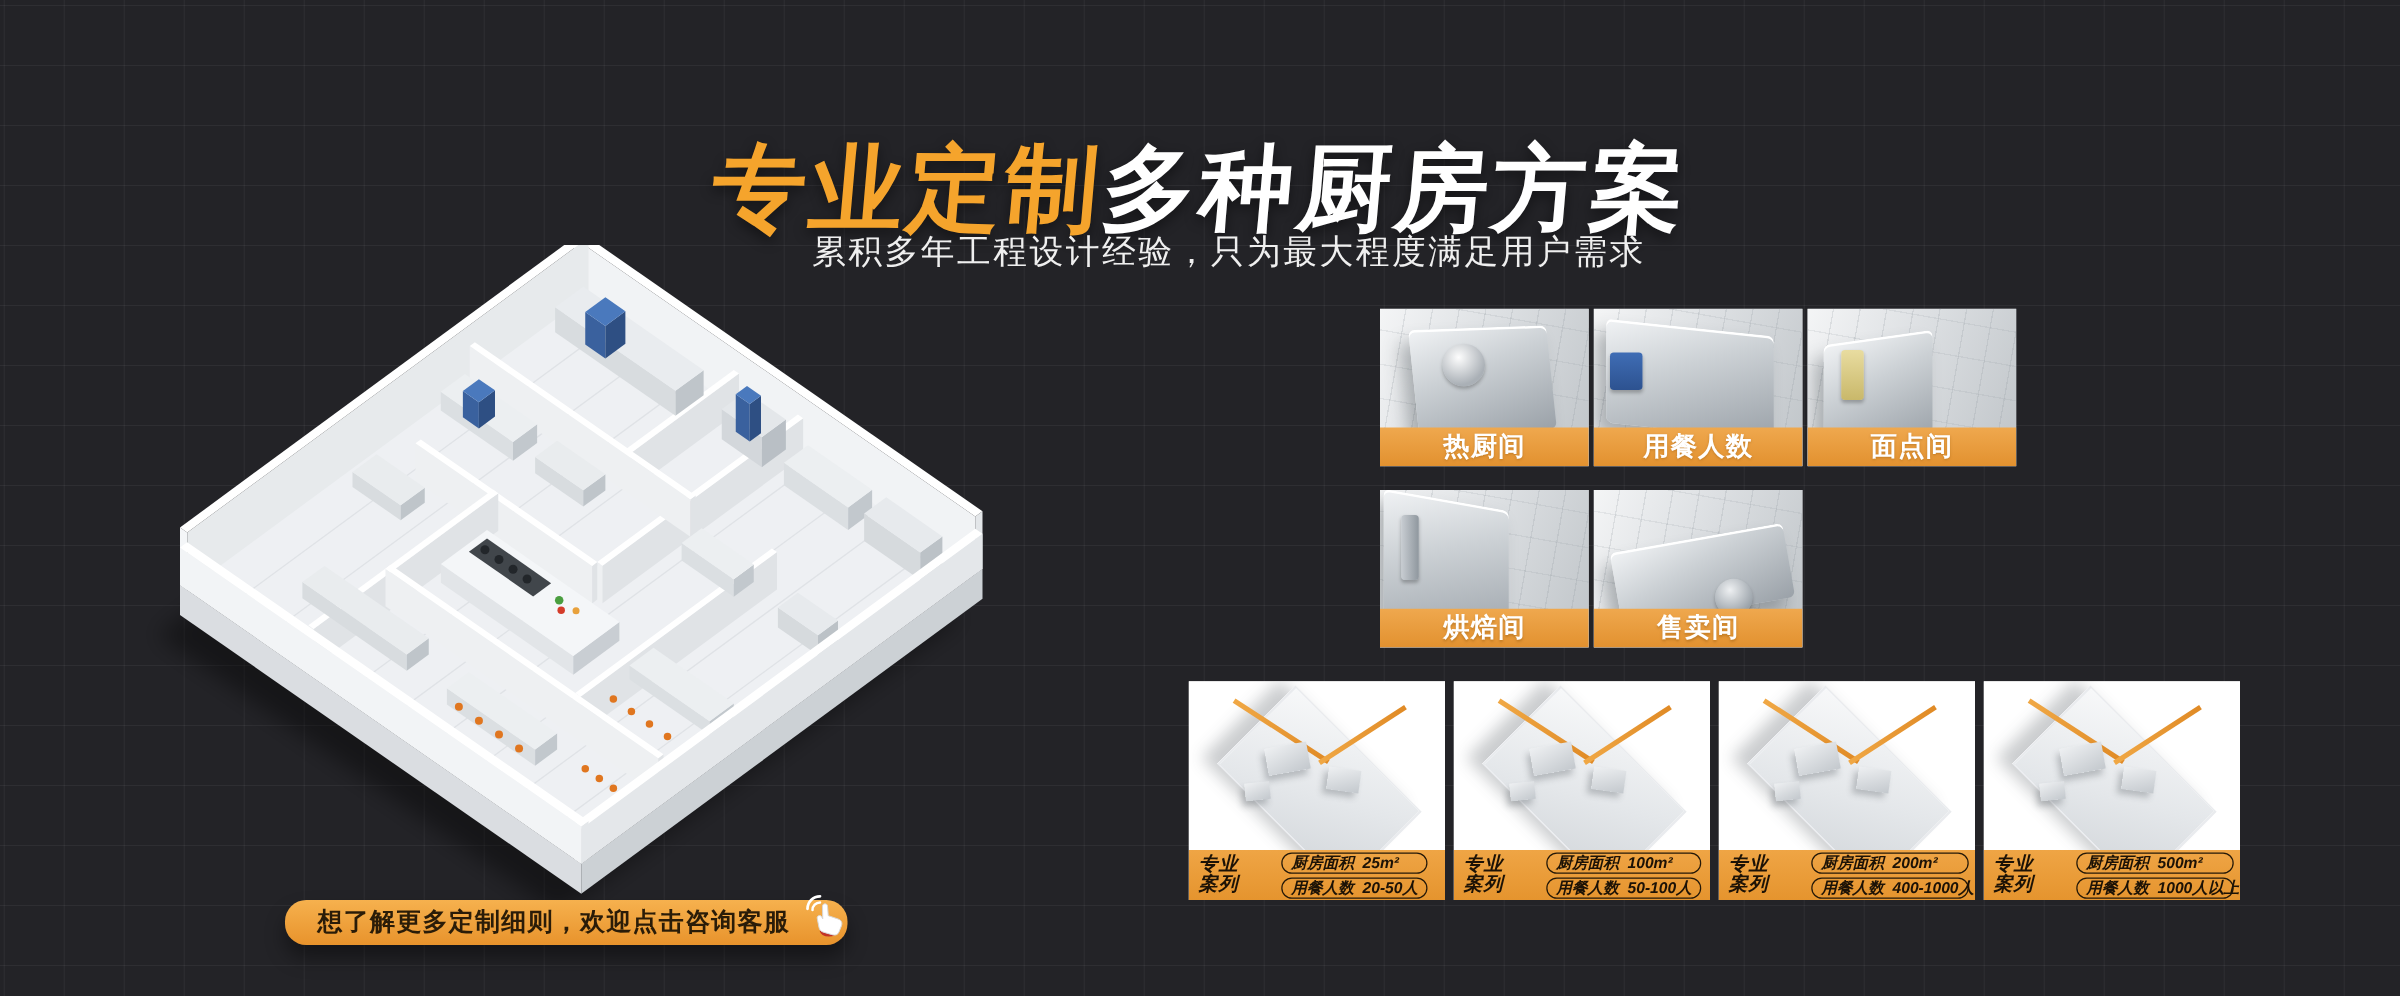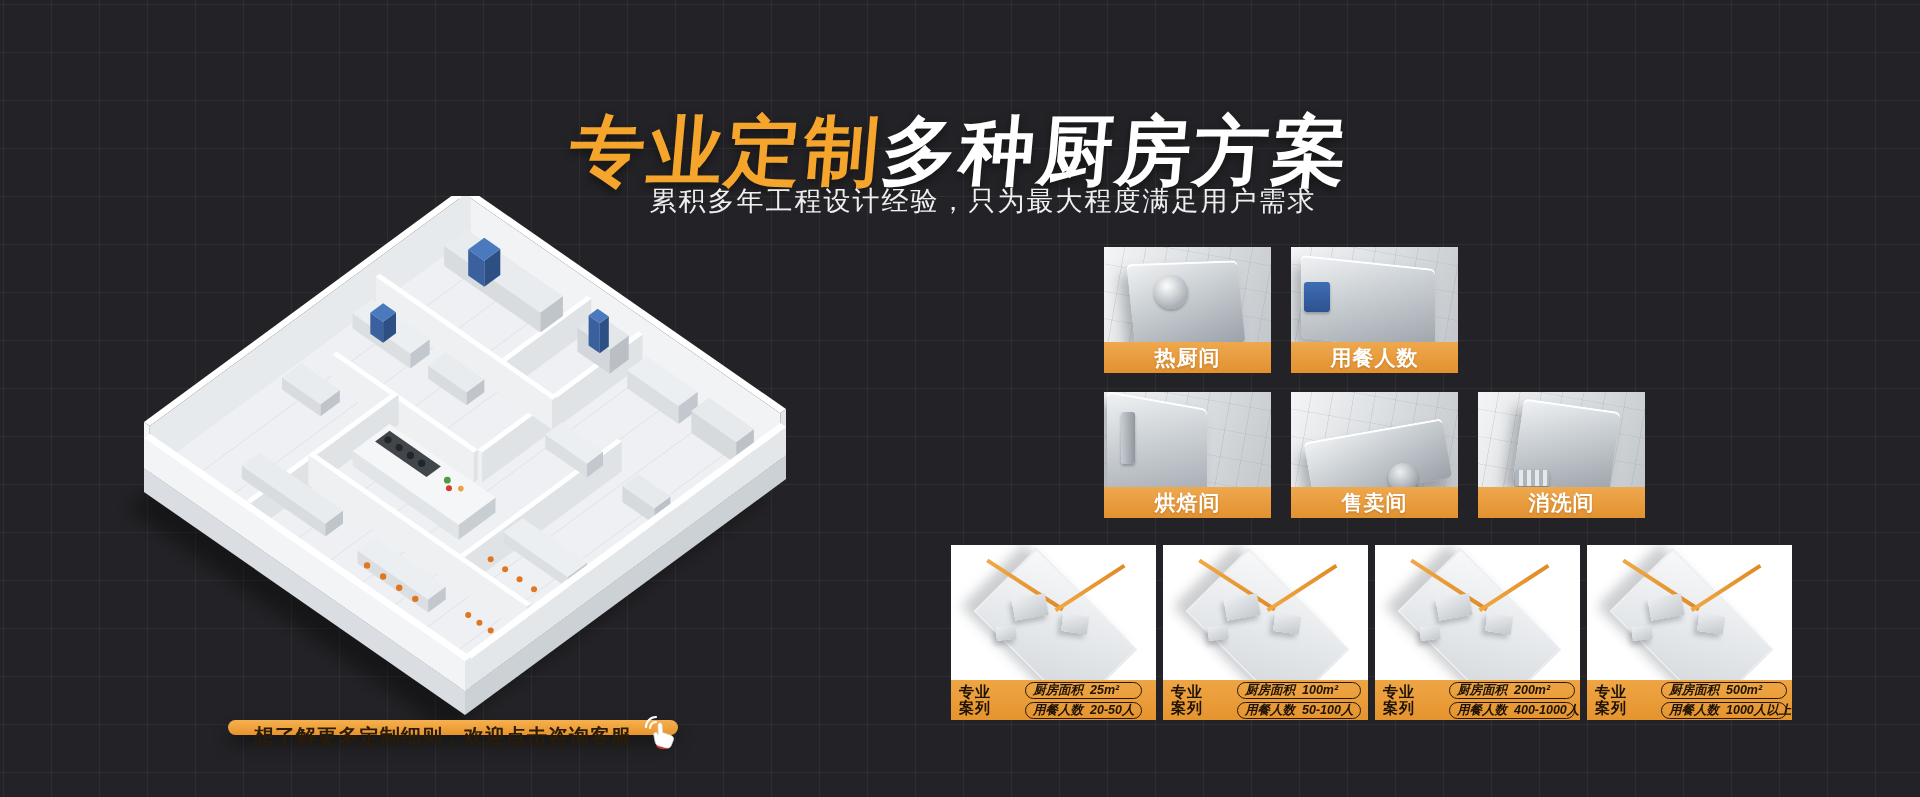--- a/index.html
+++ b/index.html
@@ -22,21 +22,21 @@
   .hero-title .rest{color:#ffffff;}
   .hero-sub{
     position:absolute;top:183px;left:0;right:0;text-align:center;
     font-size:27px;letter-spacing:2px;color:#efefef;white-space:nowrap;padding-left:46px;
   }
   
   .floorplan{position:absolute;left:88px;top:196px;width:720px;height:540px;}
   
   .rooms{position:absolute;left:1104px;top:247px;width:682px;
     display:flex;flex-direction:column;gap:19px;}
-  .rooms .row{display:flex;gap:20px;}
+  .rooms .row{display:flex;gap:4px;}
   .tile{position:relative;width:167px;height:126px;margin:0;overflow:hidden;background:#dfe2e5;}
   .photo{position:absolute;inset:0;
     background:linear-gradient(115deg,#f4f5f6 0%,#dcdfe2 45%,#bfc4c8 100%);}
   .photo::before{content:"";position:absolute;inset:0;
     background:
       repeating-linear-gradient(100deg,rgba(255,255,255,0) 0 20px,rgba(140,148,155,.20) 20px 21px),
       repeating-linear-gradient(10deg,rgba(255,255,255,0) 0 26px,rgba(140,148,155,.15) 26px 27px);}
   .photo::after{content:"";position:absolute;left:16%;top:12%;width:66%;height:66%;
     background:linear-gradient(160deg,#f1f3f5 0%,#ccd1d5 40%,#9aa1a8 100%);
     border-radius:5px;box-shadow:-8px 10px 14px rgba(55,62,68,.35),inset 0 2px 0 #fff;
@@ -67,30 +67,30 @@
   .iso .st.a{left:14%;top:28%;width:44%;transform:rotate(33deg);}
   .iso .st.b{right:12%;top:30%;width:40%;transform:rotate(-33deg);}
   .iso .blk{position:absolute;z-index:2;background:linear-gradient(160deg,#eef0f2,#c3c8cd);
     box-shadow:-3px 4px 5px rgba(70,76,82,.3);}
   .iso .blk.x{left:30%;top:38%;width:34px;height:22px;transform:rotate(-10deg);}
   .iso .blk.y{left:54%;top:52%;width:26px;height:18px;transform:rotate(8deg);}
   .iso .blk.z{left:22%;top:60%;width:20px;height:14px;transform:rotate(-6deg);}
   .case-bar{position:absolute;left:0;right:0;bottom:0;height:40px;
     background:linear-gradient(180deg,#efa545 0%,#e5942e 100%);
     display:flex;align-items:center;padding:0 5px;box-sizing:border-box;}
-  .badge{font-weight:800;font-size:15px;line-height:1.05;
+  .badge{font-weight:800;font-style:italic;font-size:15px;line-height:1.05;
     color:#1c1206;margin:0 6px 0 3px;letter-spacing:1px;white-space:nowrap;}
   .badge span{display:block;}
   .pills{display:flex;flex-direction:column;gap:3px;min-width:0;margin-left:28px;}
   .pill{height:15px;line-height:15px;border:1.5px solid #241808;border-radius:9px;
     padding:0 7px;font-size:12.5px;font-weight:700;font-style:italic;color:#1c1206;
     white-space:nowrap;display:flex;gap:7px;align-items:center;}
   .pill .pv{letter-spacing:0;}
   
-  .cta{position:absolute;left:228px;top:720px;height:15px;border:none;cursor:pointer;
+  .cta{position:absolute;left:228px;top:720px;height:36px;border:none;cursor:pointer;
     border-radius:17px;padding:0 46px 0 26px;
     background:linear-gradient(180deg,#f6b14e 0%,#e8932c 100%);
     color:#2a1c08;font-weight:700;font-size:20px;line-height:32px;letter-spacing:1px;
     font-family:inherit;box-shadow:0 10px 16px rgba(0,0,0,.40);white-space:nowrap;}
   .cta .hand{position:absolute;right:-2px;top:-8px;width:42px;height:42px;}
 </style>
 </head>
 <body>
 
 <div class="stage">
@@ -226,39 +226,39 @@
             <i class="acc" style="left:30%;top:22%;width:34px;height:34px;border-radius:50%;background:radial-gradient(circle at 38% 32%,#fdfdfd,#aab0b6 70%);"></i>
           </div>
         <figcaption class="tile-label">热厨间</figcaption>
       </figure>
       <figure class="tile v2">
         <div class="photo">
             <i class="acc" style="left:8%;top:28%;width:26px;height:30px;background:linear-gradient(#3f6db5,#2d5290);"></i>
           </div>
         <figcaption class="tile-label">用餐人数</figcaption>
       </figure>
+      <figure class="tile v4">
+        <div class="photo">
+            <i class="acc" style="left:16%;top:26%;width:18px;height:40px;background:linear-gradient(#e8dca0,#c9b86a);"></i>
+          </div>
+        <figcaption class="tile-label">面点间</figcaption>
+      </figure>
     </div>
     <div class="row">
       <figure class="tile v5">
         <div class="photo">
             <i class="acc" style="left:10%;top:16%;width:14px;height:52px;background:linear-gradient(90deg,#c8cdd2,#8f979e);"></i>
           </div>
         <figcaption class="tile-label">烘焙间</figcaption>
       </figure>
       <figure class="tile v6">
         <div class="photo">
             <i class="acc" style="left:58%;top:56%;width:30px;height:30px;border-radius:50%;background:radial-gradient(circle at 40% 30%,#eef0f2,#9aa2a9 72%);"></i>
           </div>
         <figcaption class="tile-label">售卖间</figcaption>
-      </figure>
-      <figure class="tile v8">
-        <div class="photo">
-            <i class="acc" style="left:22%;top:62%;width:34px;height:16px;background:repeating-linear-gradient(90deg,#aeb6bd 0 4px,#e6e9ec 4px 8px);"></i>
-          </div>
-        <figcaption class="tile-label">消洗间</figcaption>
       </figure>
     </div>
   </div>
 
   <div class="cases">
     <div class="case-card">
       <div class="iso">
           <i class="st a"></i>
           <i class="st b"></i>
           <b class="blk x"></b>

